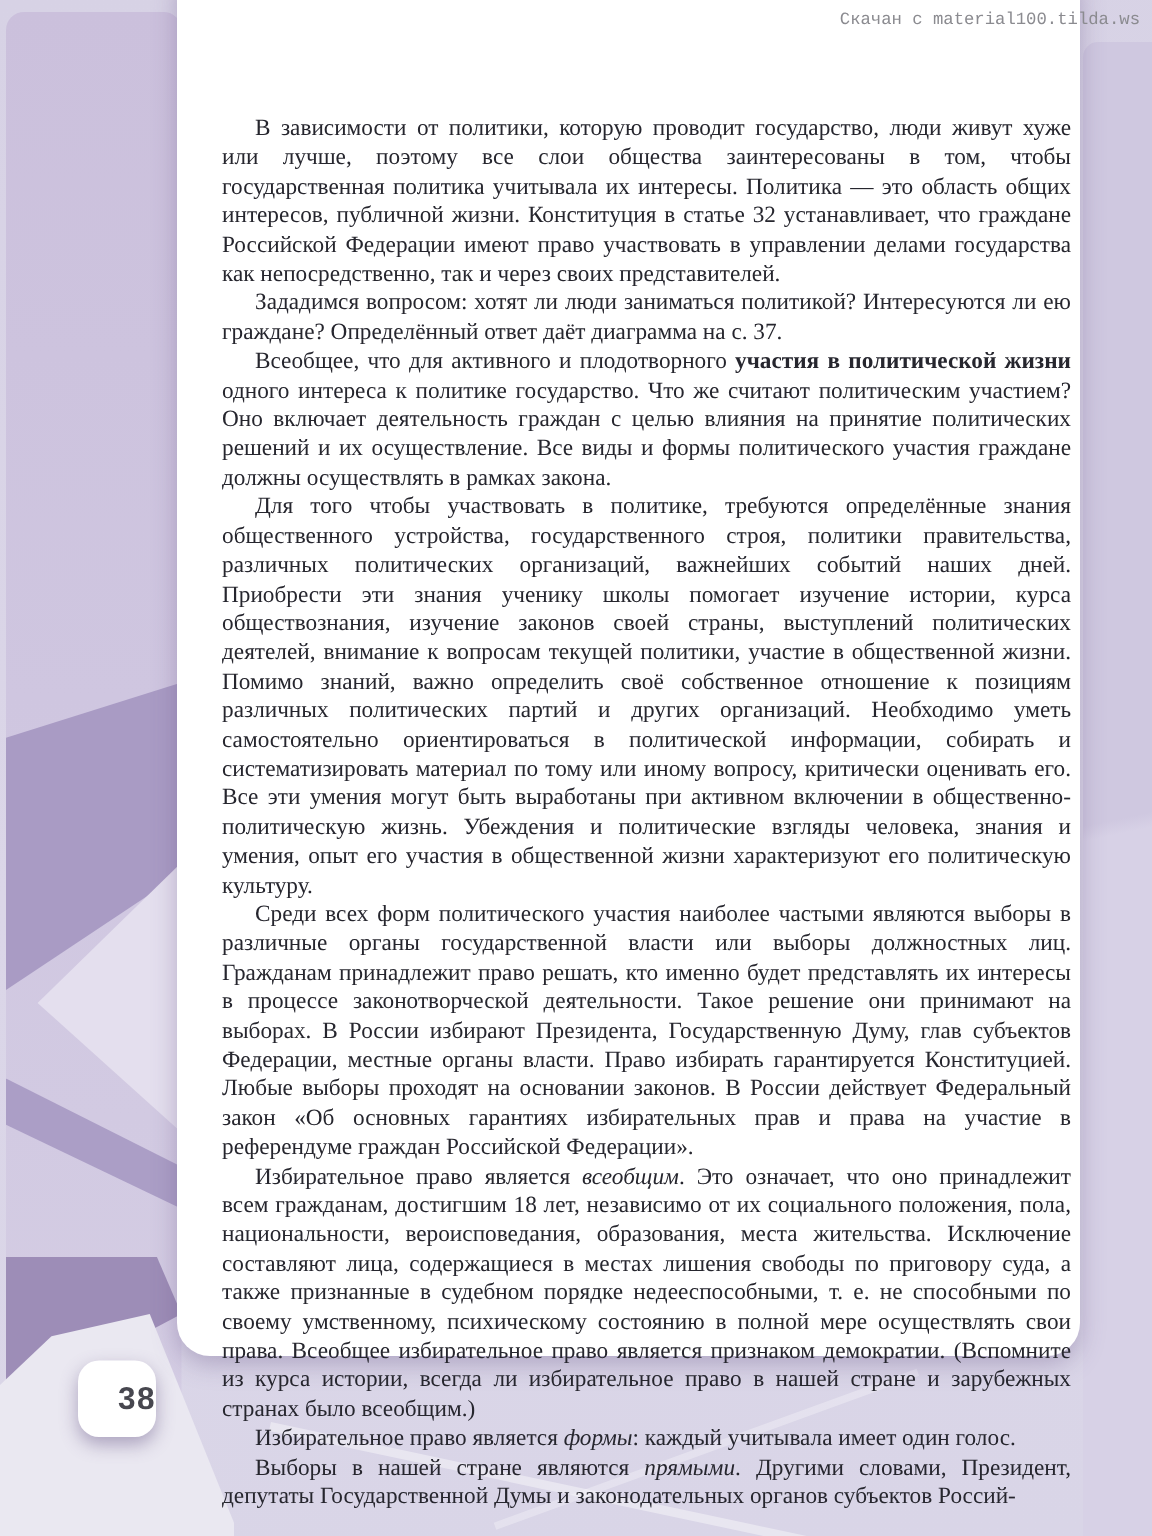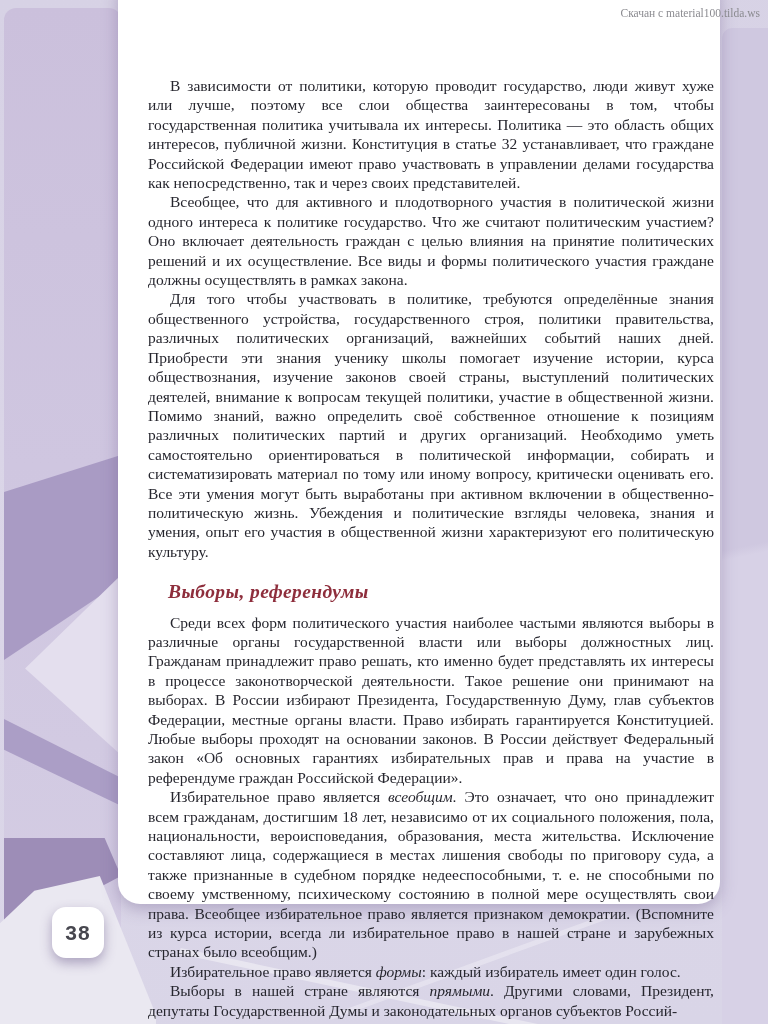--- a/index.html
+++ b/index.html
@@ -33,31 +33,31 @@
   .card{position:absolute;left:118px;top:-26px;width:602px;height:930px;
     background:#ffffff;border-radius:22px;
     box-shadow:0 5px 16px rgba(96,78,128,0.35);
     box-sizing:border-box;padding:102px 6px 0 30px;}
   .article{color:#26262e;font-size:15.5px;line-height:19.4px;text-align:justify;}
   .article p{margin:0;text-indent:22px;}
   .article .section-heading{
     margin:21px 0 11px 20px;text-indent:0;
     font-size:19.5px;font-weight:bold;font-style:italic;
     letter-spacing:0.4px;color:#8e2e3c;}
-  .article b{font-weight:normal;}
+  .article b{font-weight:bold;}
   .article i{}
   
   .watermark{position:absolute;top:7px;right:8px;
-    font-family:Liberation Serif, serif;
+    font-family:Liberation Mono, monospace;
     font-size:11.5px;color:#8b8b90;}
   
   .page-badge{position:absolute;left:52px;top:907px;width:52px;height:51px;
     background:#ffffff;border-radius:14px;
     box-shadow:0 5px 12px rgba(96,78,128,0.45);
-    display:flex;align-items:center;justify-content:center;
+    display:flex;align-items:center;justify-content:flex-end;
     font-family:"Liberation Sans","DejaVu Sans",sans-serif;
     font-weight:bold;font-size:21px;color:#47474f;letter-spacing:1px;}
 </style>
 </head>
 <body>
 
 <div class="page">
 
   <div class="left-panel"></div>
   <div class="shape-dark-1"></div>
@@ -65,26 +65,26 @@
   <div class="shape-dark-2"></div>
   <div class="shape-dark-3"></div>
   <div class="shape-bottom-light"></div>
   <div class="right-strip"></div>
   <div class="diag-line-1"></div>
   <div class="diag-line-2"></div>
 
   <div class="card">
     <div class="article">
         <p><span>В зависимости от политики, которую проводит государство, люди живут хуже или лучше, поэтому все слои общества заинтересованы в том, чтобы государственная политика учитывала их интересы. Политика — это область общих интересов, публичной жизни. Конституция в статье 32 устанавливает, что граждане Российской Федерации имеют право участвовать в управлении делами государства как непосредственно, так и через своих представителей.</span></p>
+        <p><span>Зададимся вопросом: хотят ли люди заниматься политикой? Интересуются ли ею граждане? Определённый ответ даёт диаграмма на с. 37.</span></p>
         <p><span>Всеобщее, что для активного и плодотворного </span><b>участия в политической жизни</b><span> одного интереса к политике государство. Что же считают политическим участием? Оно включает деятельность граждан с целью влияния на принятие политических решений и их осуществление. Все виды и формы политического участия граждане должны осуществлять в рамках закона.</span></p>
         <p><span>Для того чтобы участвовать в политике, требуются определённые знания общественного устройства, государственного строя, политики правительства, различных политических организаций, важнейших событий наших дней. Приобрести эти знания ученику школы помогает изучение истории, курса обществознания, изучение законов своей страны, выступлений политических деятелей, внимание к вопросам текущей политики, участие в общественной жизни. Помимо знаний, важно определить своё собственное отношение к позициям различных политических партий и других организаций. Необходимо уметь самостоятельно ориентироваться в политической информации, собирать и систематизировать материал по тому или иному вопросу, критически оценивать его. Все эти умения могут быть выработаны при активном включении в общественно-политическую жизнь. Убеждения и политические взгляды человека, знания и умения, опыт его участия в общественной жизни характеризуют его политическую культуру.</span></p>
-        <div class="section-heading">Выборы, референдумы</div>
         <p><span>Среди всех форм политического участия наиболее частыми являются выборы в различные органы государственной власти или выборы должностных лиц. Гражданам принадлежит право решать, кто именно будет представлять их интересы в процессе законотворческой деятельности. Такое решение они принимают на выборах. В России избирают Президента, Государственную Думу, глав субъектов Федерации, местные органы власти. Право избирать гарантируется Конституцией. Любые выборы проходят на основании законов. В России действует Федеральный закон «Об основных гарантиях избирательных прав и права на участие в референдуме граждан Российской Федерации».</span></p>
         <p><span>Избирательное право является </span><i>всеобщим</i><span>. Это означает, что оно принадлежит всем гражданам, достигшим 18 лет, независимо от их социального положения, пола, национальности, вероисповедания, образования, места жительства. Исключение составляют лица, содержащиеся в местах лишения свободы по приговору суда, а также признанные в судебном порядке недееспособными, т. е. не способными по своему умственному, психическому состоянию в полной мере осуществлять свои права. Всеобщее избирательное право является признаком демократии. (Вспомните из курса истории, всегда ли избирательное право в нашей стране и зарубежных странах было всеобщим.)</span></p>
-        <p><span>Избирательное право является </span><i>формы</i><span>: каждый избиратель имеет один голос.</span></p>
+        <p><span>Избирательное право является </span><i>формы</i><span>: каждый учитывала имеет один голос.</span></p>
         <p><span>Выборы в нашей стране являются </span><i>прямыми</i><span>. Другими словами, Президент, депутаты Государственной Думы и законодательных органов субъектов Россий-</span></p>
       </div>
   </div>
 
   <div class="watermark">Скачан с material100.tilda.ws</div>
 
   <div class="page-badge">
     <span>38</span>
   </div>
 

